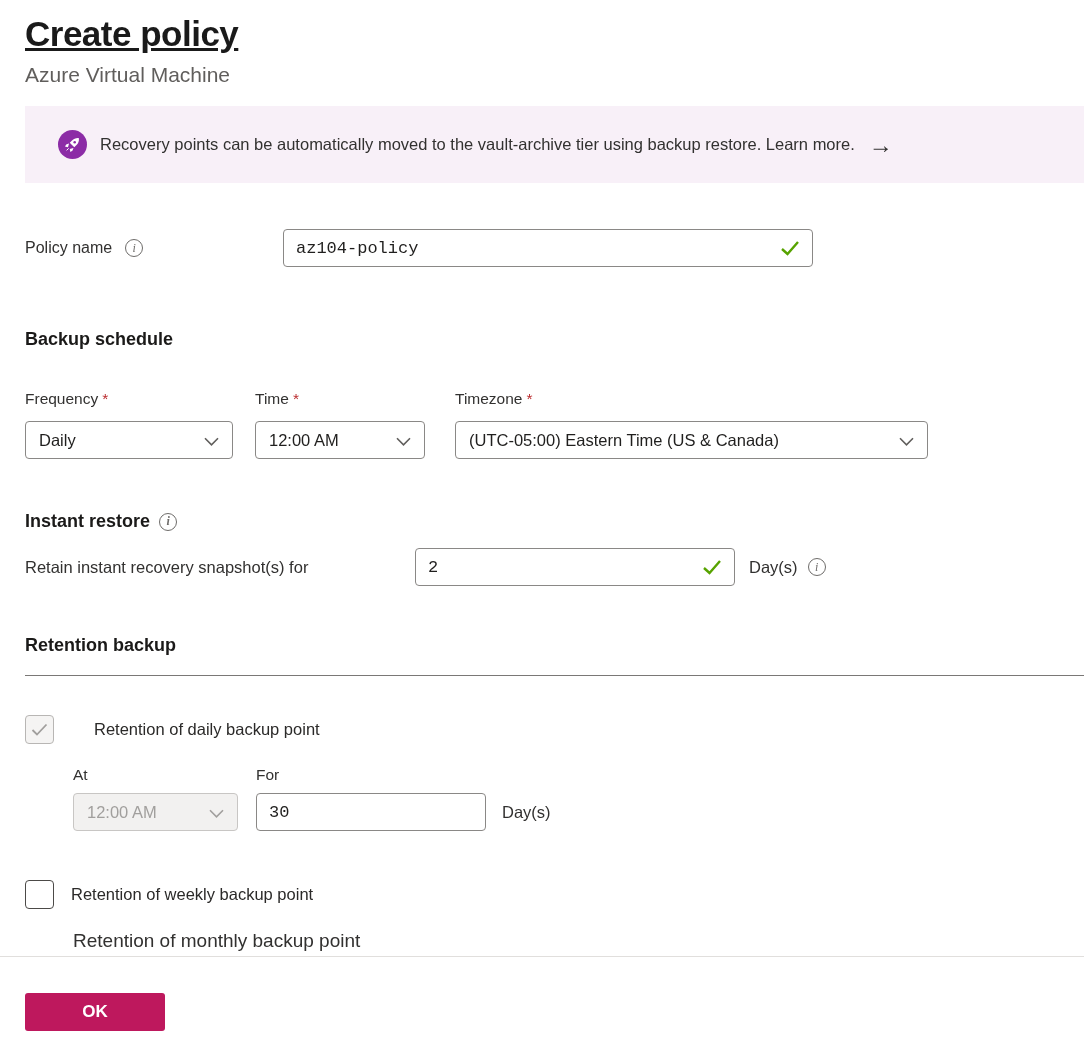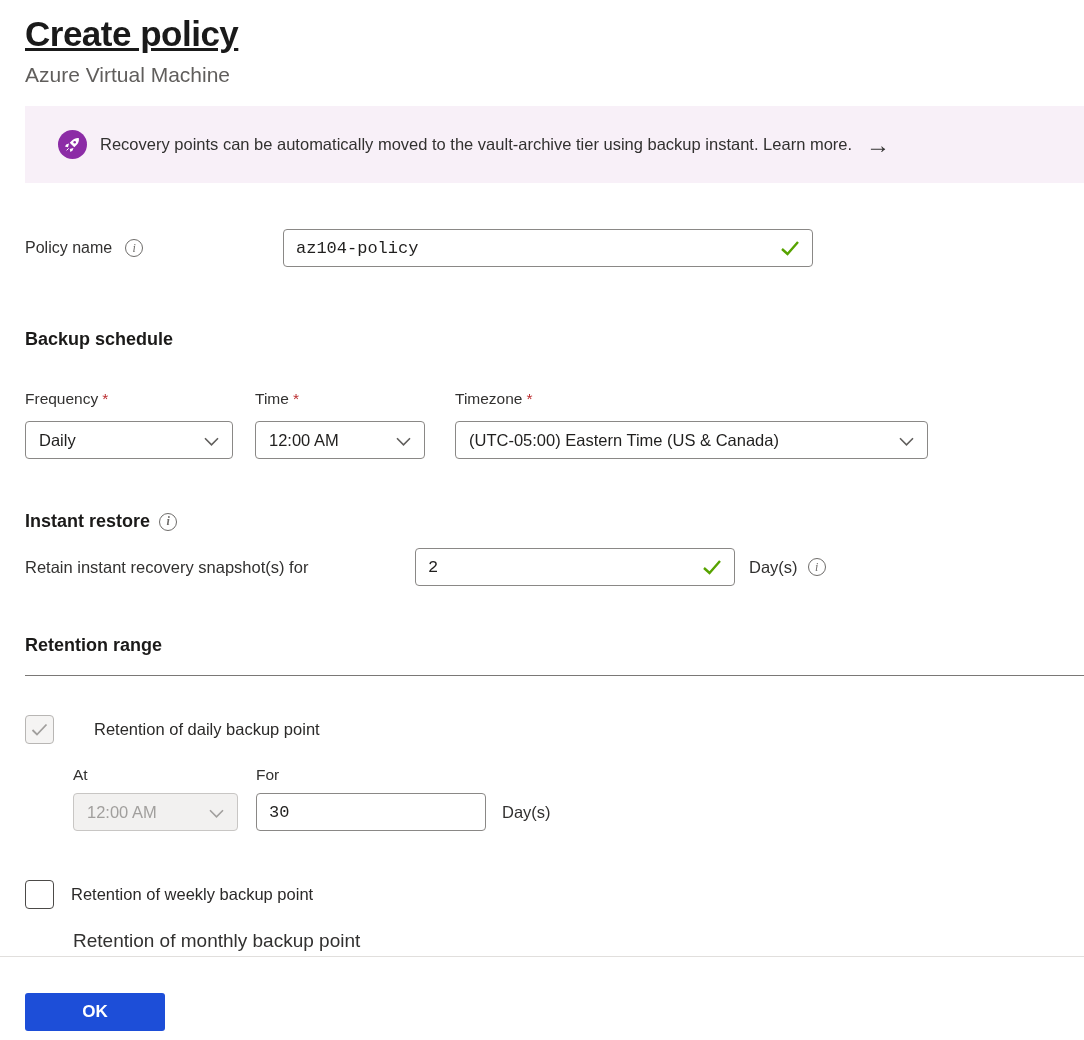--- a/index.html
+++ b/index.html
@@ -182,21 +182,21 @@
     left: 0; bottom: 0;
     width: 1084px; height: 84px;
     background: #ffffff;
     border-top: 1px solid #e1dfdd;
     z-index: 5;
   }
   .ok-button {
     position: absolute;
     left: 25px; top: 36px;
     width: 140px; height: 38px;
-    background: #1d4ed8;
+    background: #be185d;
     color: #ffffff;
     border: none;
     border-radius: 3px;
     font-family: inherit;
     font-size: 17px;
     font-weight: 700;
     cursor: pointer;
   }
 </style>
 </head>
@@ -211,21 +211,21 @@
     <span class="banner-icon">
       <svg viewBox="0 0 24 24" width="17" height="17" aria-hidden="true">
         <path fill="#ffffff" d="M21 3c-3.6-.5-7.2.8-9.7 3.3L8.1 9.5l6.4 6.4 3.2-3.2C20.2 10.2 21.5 6.6 21 3z"></path>
         <circle cx="15.1" cy="8.9" r="1.8" fill="#8c2ca6"></circle>
         <path fill="#ffffff" d="M7.1 10.6l-3.2 1.2c-.5.2-.9.5-1.2 1L1.4 14.9l4.2 1 1.5-5.3z"></path>
         <path fill="#ffffff" d="M13.4 16.9l-1.2 3.2c-.2.5-.5.9-1 1.2L9.1 22.6l-1-4.2 5.3-1.5z"></path>
         <path stroke="#ffffff" stroke-width="1.4" fill="none" d="M6.6 17.4l-2.9 2.9"></path>
       </svg>
     </span>
     <span class="banner-text">
-      <span>Recovery points can be automatically moved to the vault-archive tier using backup instant.</span>
+      <span>Recovery points can be automatically moved to the vault-archive tier using backup restore.</span>
       <span class="banner-link">Learn more.</span>
     </span>
     <span class="banner-arrow">→</span>
   </div>
 
   <div class="policy-row">
     <span class="policy-label-wrap">
       <span>Policy name</span>
       <span class="info-icon">i</span>
     </span>
@@ -295,21 +295,21 @@
       <span class="check-badge">
         <svg width="20" height="16" viewBox="0 0 20 16">
             <path d="M2 9 L7.5 14 L18 2" stroke="#57a300" stroke-width="2.4" fill="none"></path>
           </svg>
       </span>
     </div>
     <span class="unit-label retain-unit">Day(s)</span>
     <span class="info-icon retain-info">i</span>
   </div>
 
-  <div class="section-heading retention-heading">Retention range</div>
+  <div class="section-heading retention-heading">Retention backup</div>
   <div class="divider"></div>
 
   <div class="check-row daily-row">
     <span class="checkbox disabled-checked">
       <svg width="17" height="13" viewBox="0 0 17 13">
           <path d="M1.5 7 L6 11.5 L15.5 1.5" stroke="#a19f9d" stroke-width="1.8" fill="none"></path>
         </svg>
     </span>
     <span class="check-row-label">Retention of daily backup point</span>
   </div>

